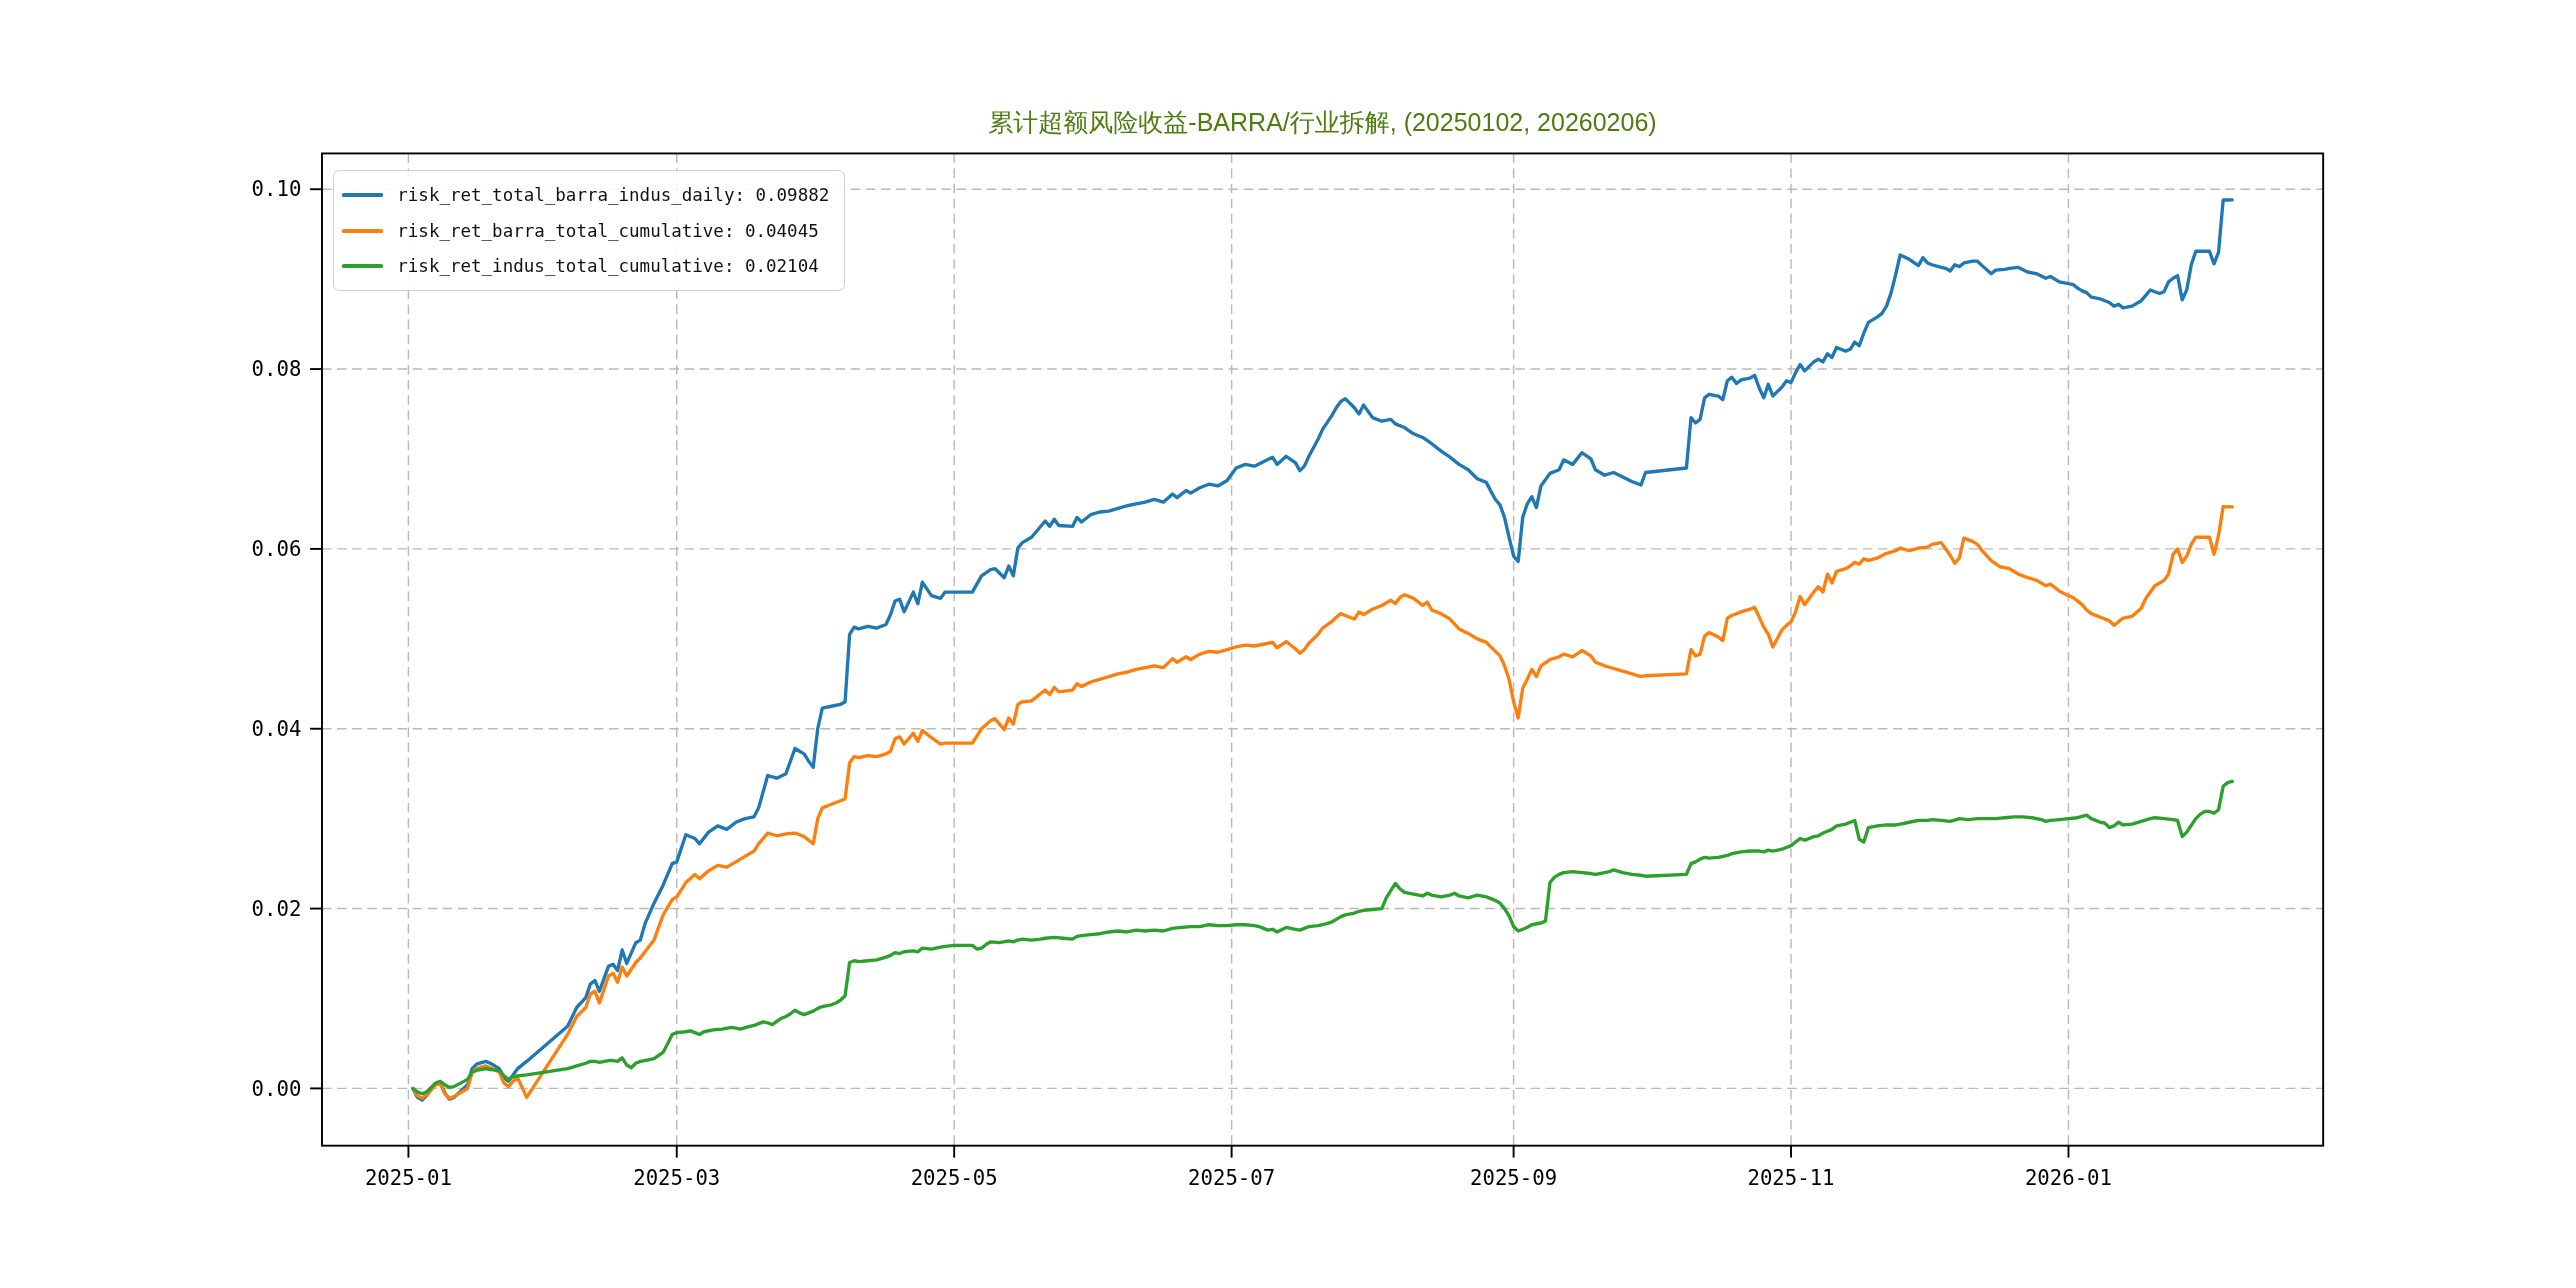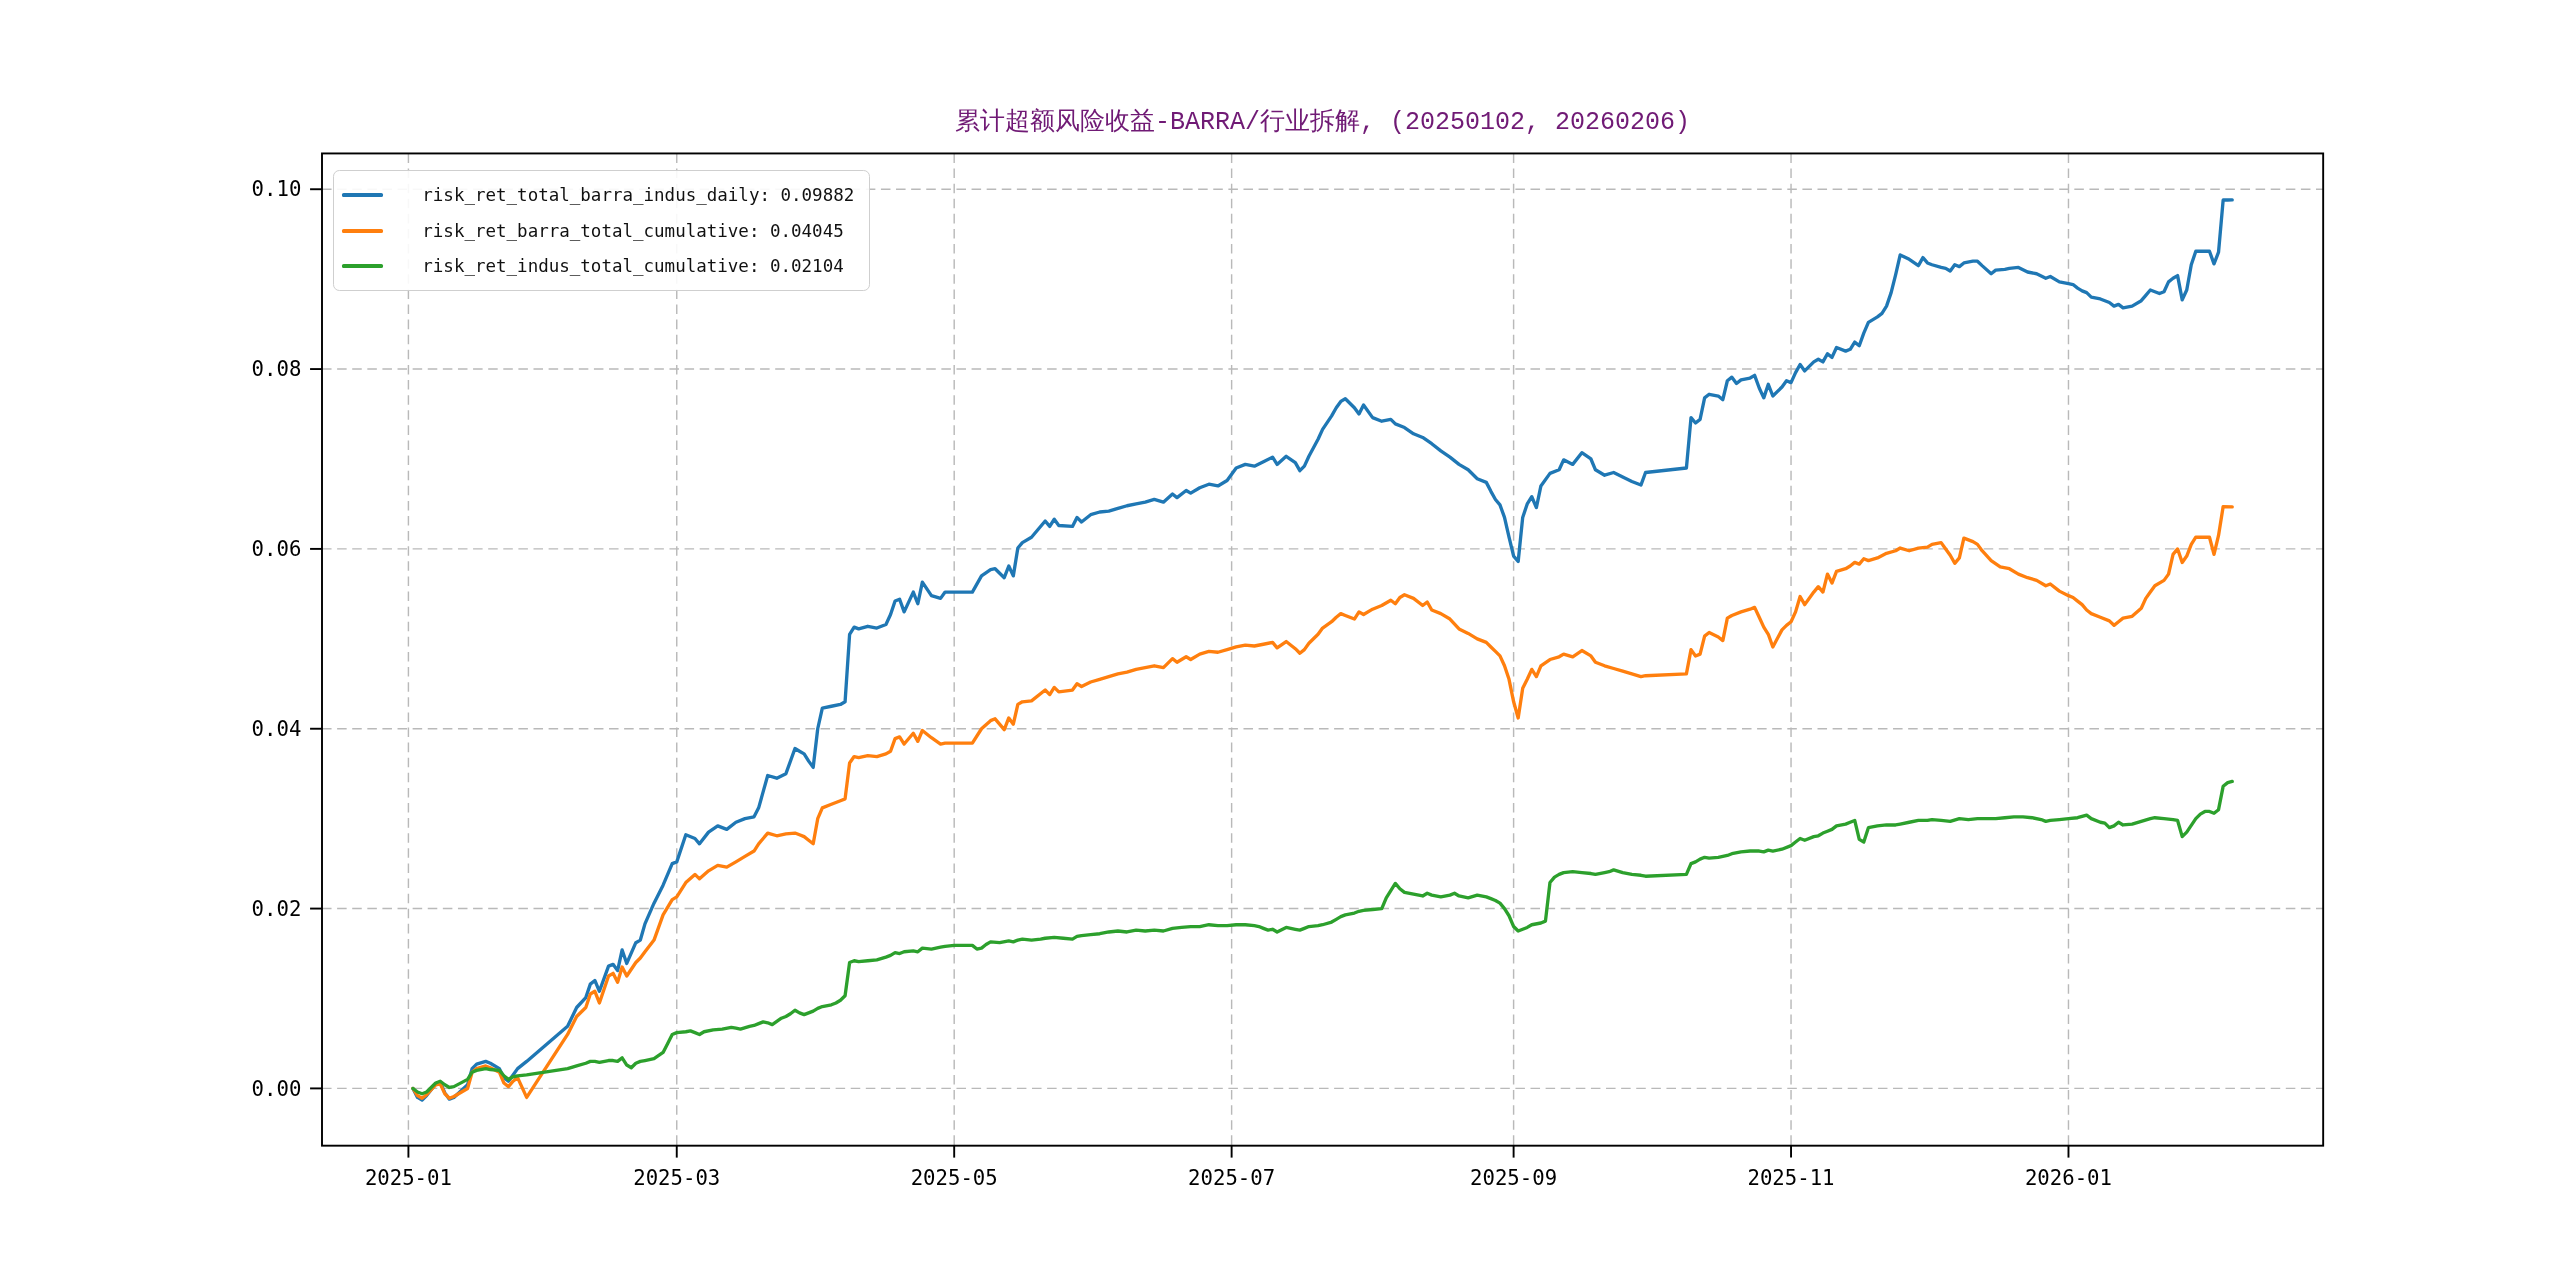--- a/index.html
+++ b/index.html
@@ -1,28 +1,28 @@
 <!DOCTYPE html>
 <html style="font-size:12.7px"><head>
 <meta charset="utf-8">
 <style>
   html,body{margin:0;padding:0;background:#ffffff;}
   body{width:2576px;height:1288px;position:relative;overflow:hidden;
        font-family:"DejaVu Sans",sans-serif;}
   .chart-title{position:absolute;left:322px;top:108px;width:2001px;
-       text-align:center;font-size:25px;line-height:29px;color:#701a75;
-       font-family:Liberation Mono, monospace;}
+       text-align:center;font-size:25px;line-height:29px;color:#4d7c0f;
+       font-family:Liberation Sans, sans-serif;}
   #plot-svg{position:absolute;left:0;top:0;}
   .tick-label{font-family:"DejaVu Sans Mono",monospace;font-size:26px;fill:#000;}
   .legend{position:absolute;left:333px;top:170px;height:121px;box-sizing:border-box;
        background:rgba(255,255,255,0.9);border:1.6px solid #cfcfcf;border-radius:6.4px;
        padding:6.4px 14.3px 6.4px 8px;display:flex;flex-direction:column;justify-content:space-around;}
   .legend-row{display:flex;align-items:center;height:35px;}
   .swatch{display:inline-block;width:41px;height:4px;border-radius:1.6px;margin-right:14.3px;background:#999;}
-  .legend-label{font-family:"DejaVu Sans Mono",monospace;font-size:17.5px;color:#111;white-space:pre;margin-left:25px;}
+  .legend-label{font-family:"DejaVu Sans Mono",monospace;font-size:17.5px;color:#111;white-space:pre;}
 </style>
 </head>
 <body>
 
 <div class="chart-title">累计超额风险收益-BARRA/行业拆解, (20250102, 20260206)</div>
 
 <svg id="plot-svg" width="2576" height="1288" viewBox="0 0 3240 1620">
     <line x1="405" x2="2922" y1="1368.9586769370185" y2="1368.9586769370185" stroke="#b9b9b9" stroke-width="1.8" stroke-dasharray="12 7"></line>
     <line x1="405" x2="2922" y1="1142.7692795650205" y2="1142.7692795650205" stroke="#b9b9b9" stroke-width="1.8" stroke-dasharray="12 7"></line>
     <line x1="405" x2="2922" y1="916.5798821930222" y2="916.5798821930222" stroke="#b9b9b9" stroke-width="1.8" stroke-dasharray="12 7"></line>

